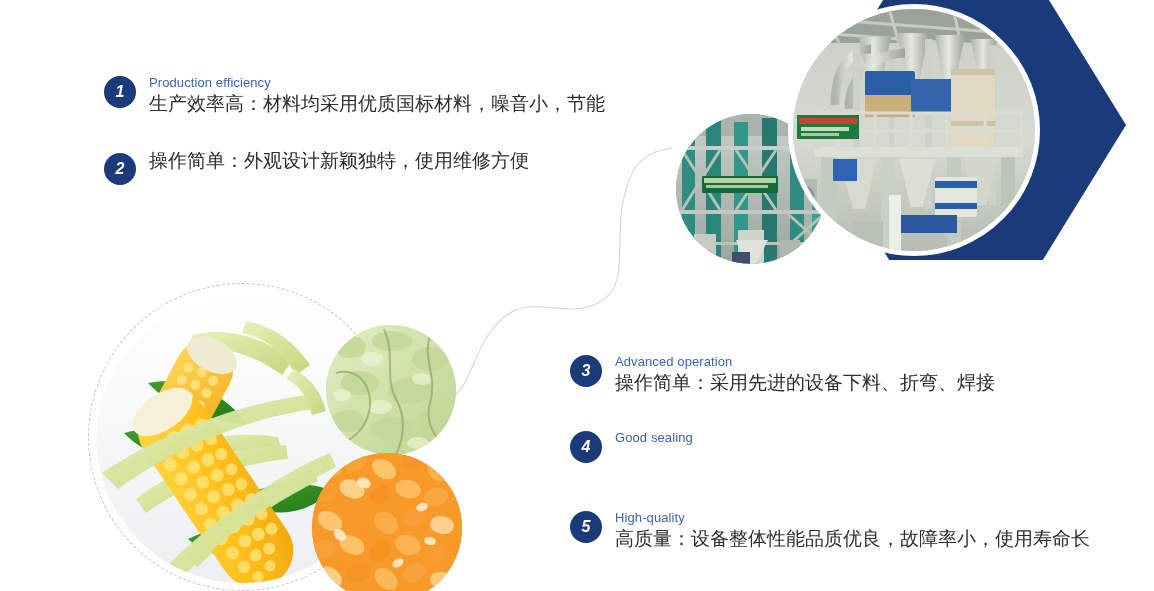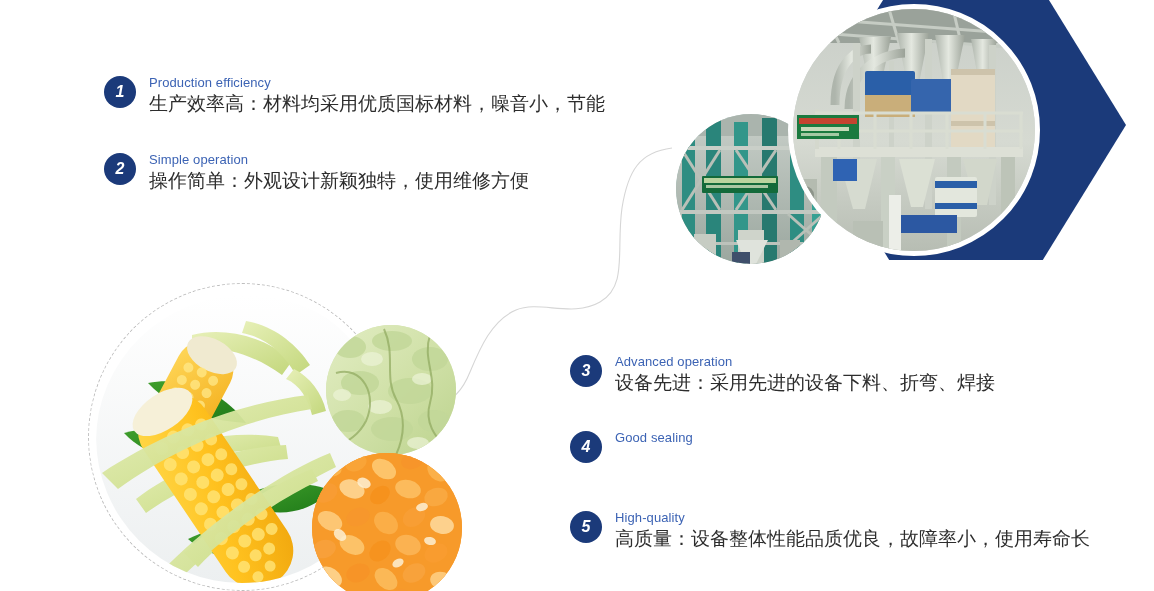--- a/index.html
+++ b/index.html
@@ -568,30 +568,29 @@
     <div class="badge">1</div>
     <div class="feature-text">
       <div class="feature-title">Production efficiency</div>
       <div class="feature-desc">生产效率高：材料均采用优质国标材料，噪音小，节能</div>
     </div>
   </div>
 
   <div class="feature-item" id="item-2">
     <div class="badge">2</div>
     <div class="feature-text">
-      <div class="feature-title">Simple operation</div>
       <div class="feature-desc">操作简单：外观设计新颖独特，使用维修方便</div>
     </div>
   </div>
 
   <div class="feature-item" id="item-3">
     <div class="badge">3</div>
     <div class="feature-text">
       <div class="feature-title">Advanced operation</div>
-      <div class="feature-desc">设备先进：采用先进的设备下料、折弯、焊接</div>
+      <div class="feature-desc">操作简单：采用先进的设备下料、折弯、焊接</div>
     </div>
   </div>
 
   <div class="feature-item" id="item-4">
     <div class="badge">4</div>
     <div class="feature-text">
       <div class="feature-title">Good sealing</div>
     </div>
   </div>
 

